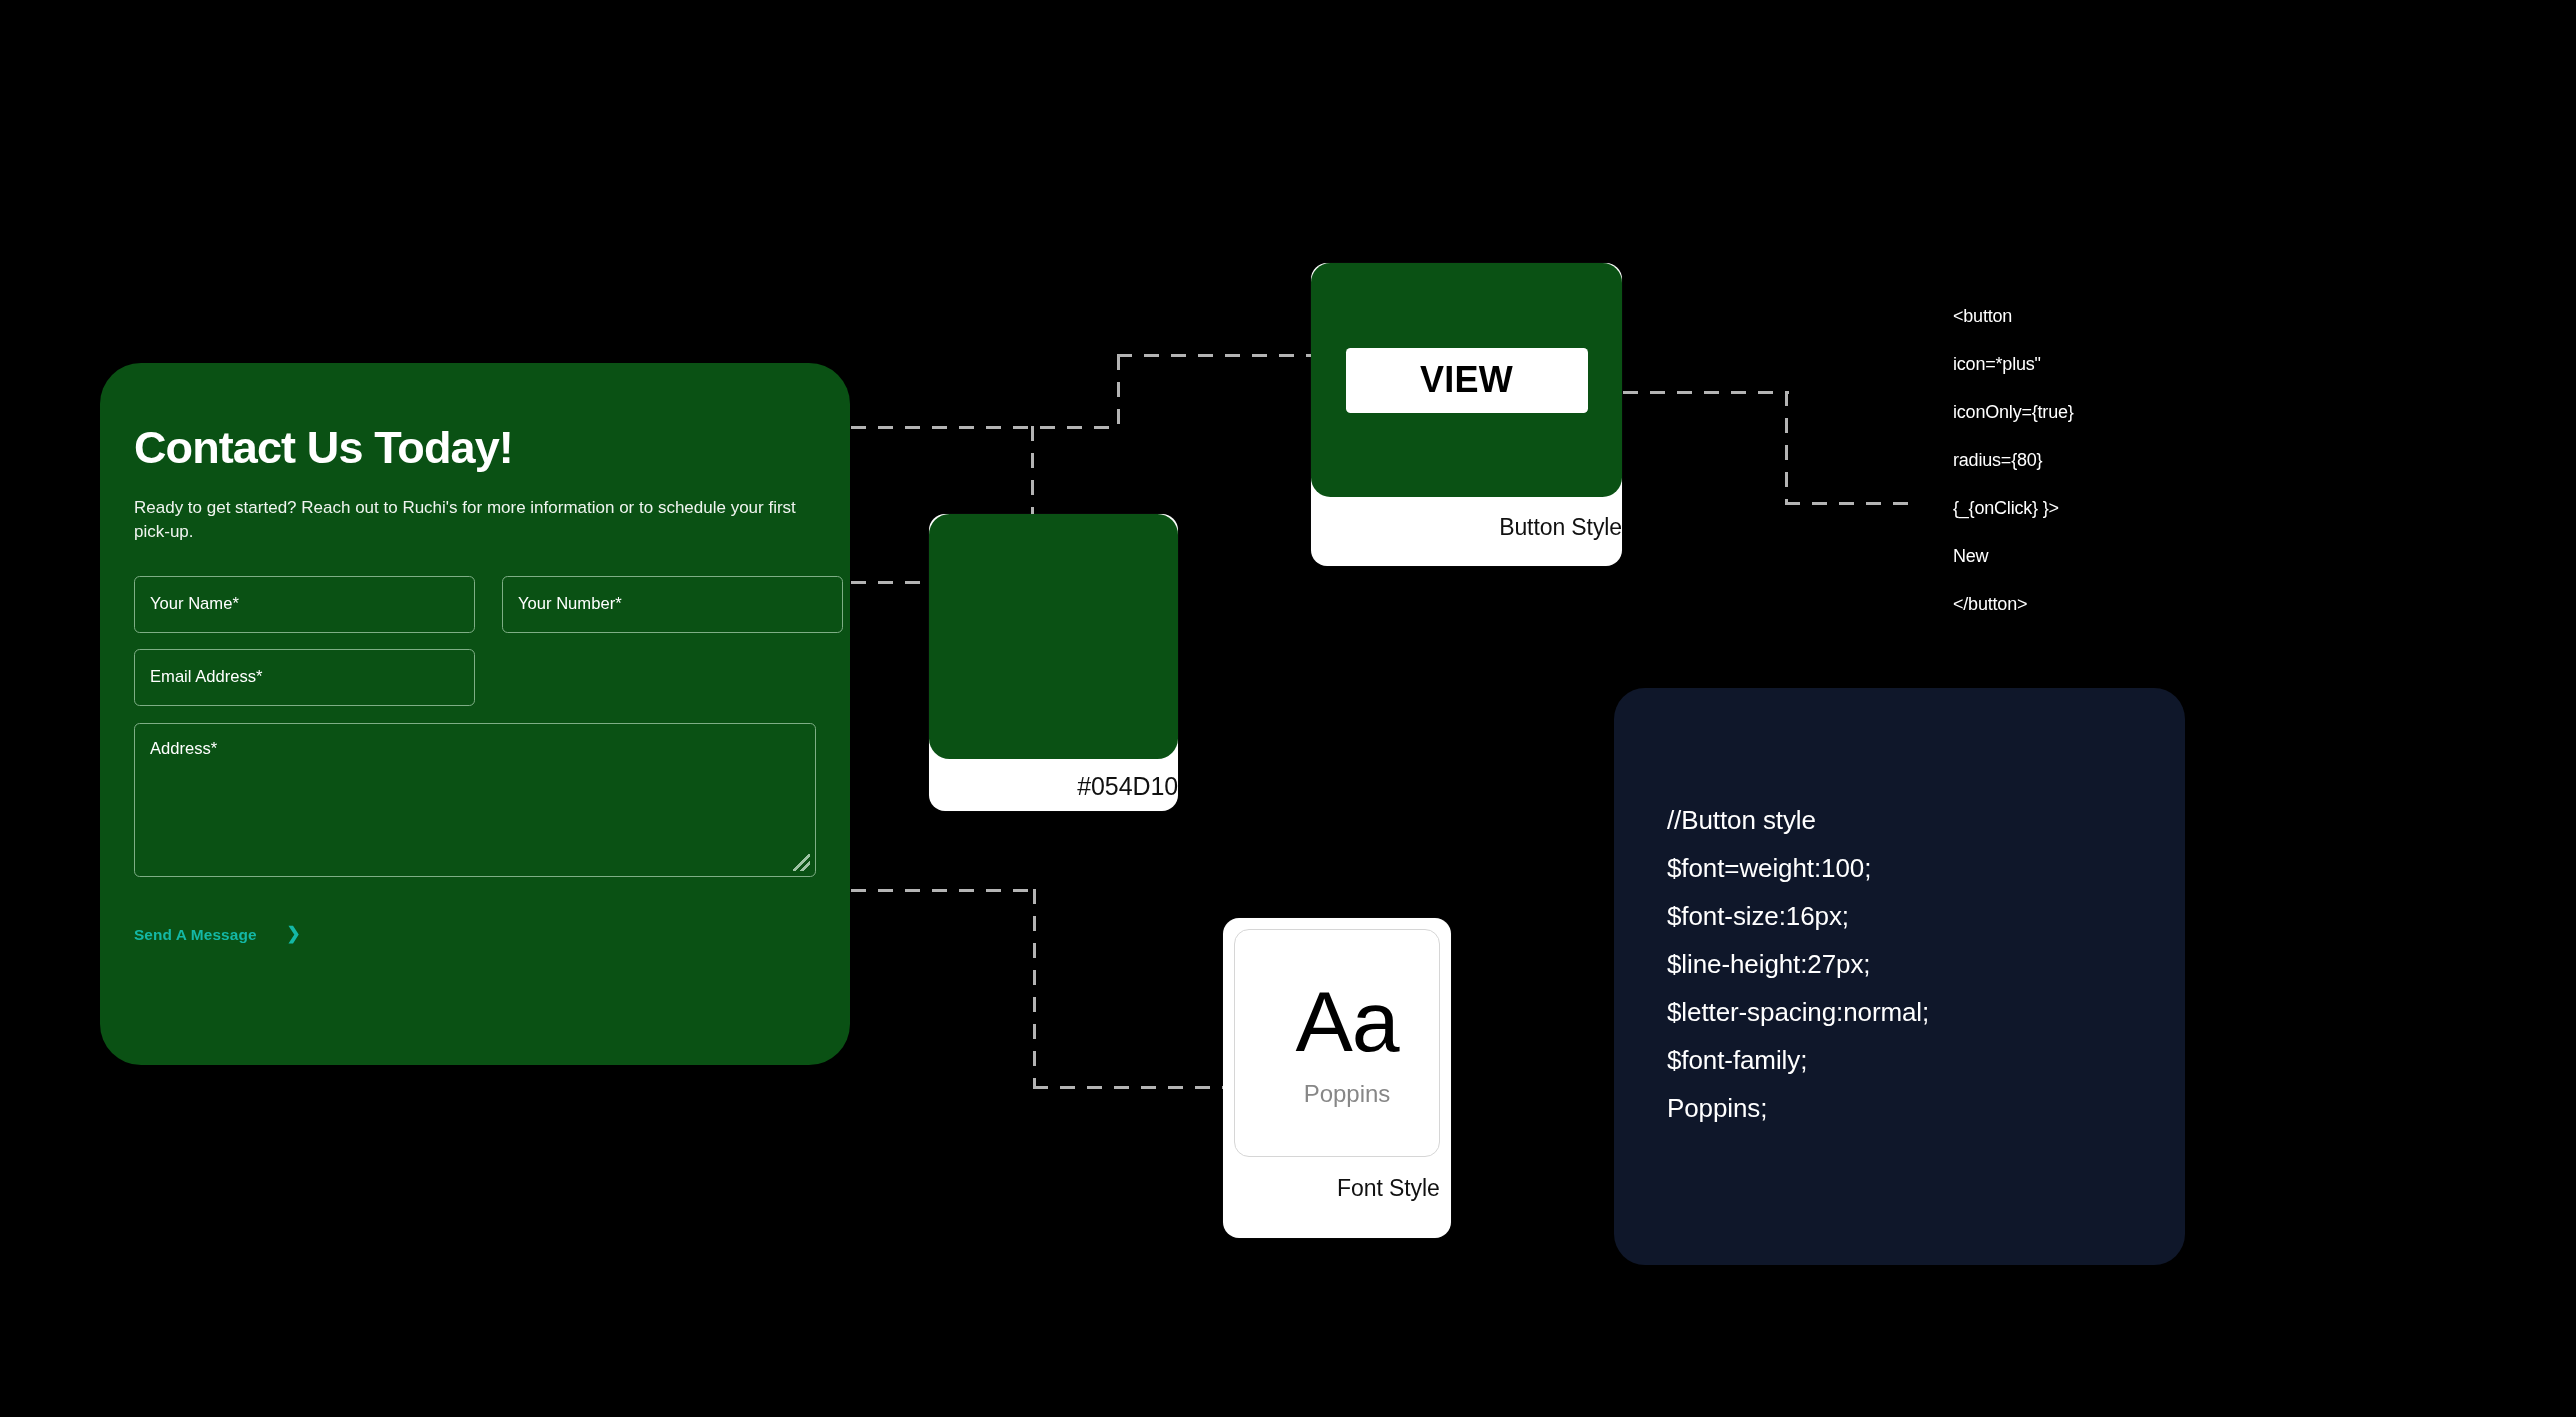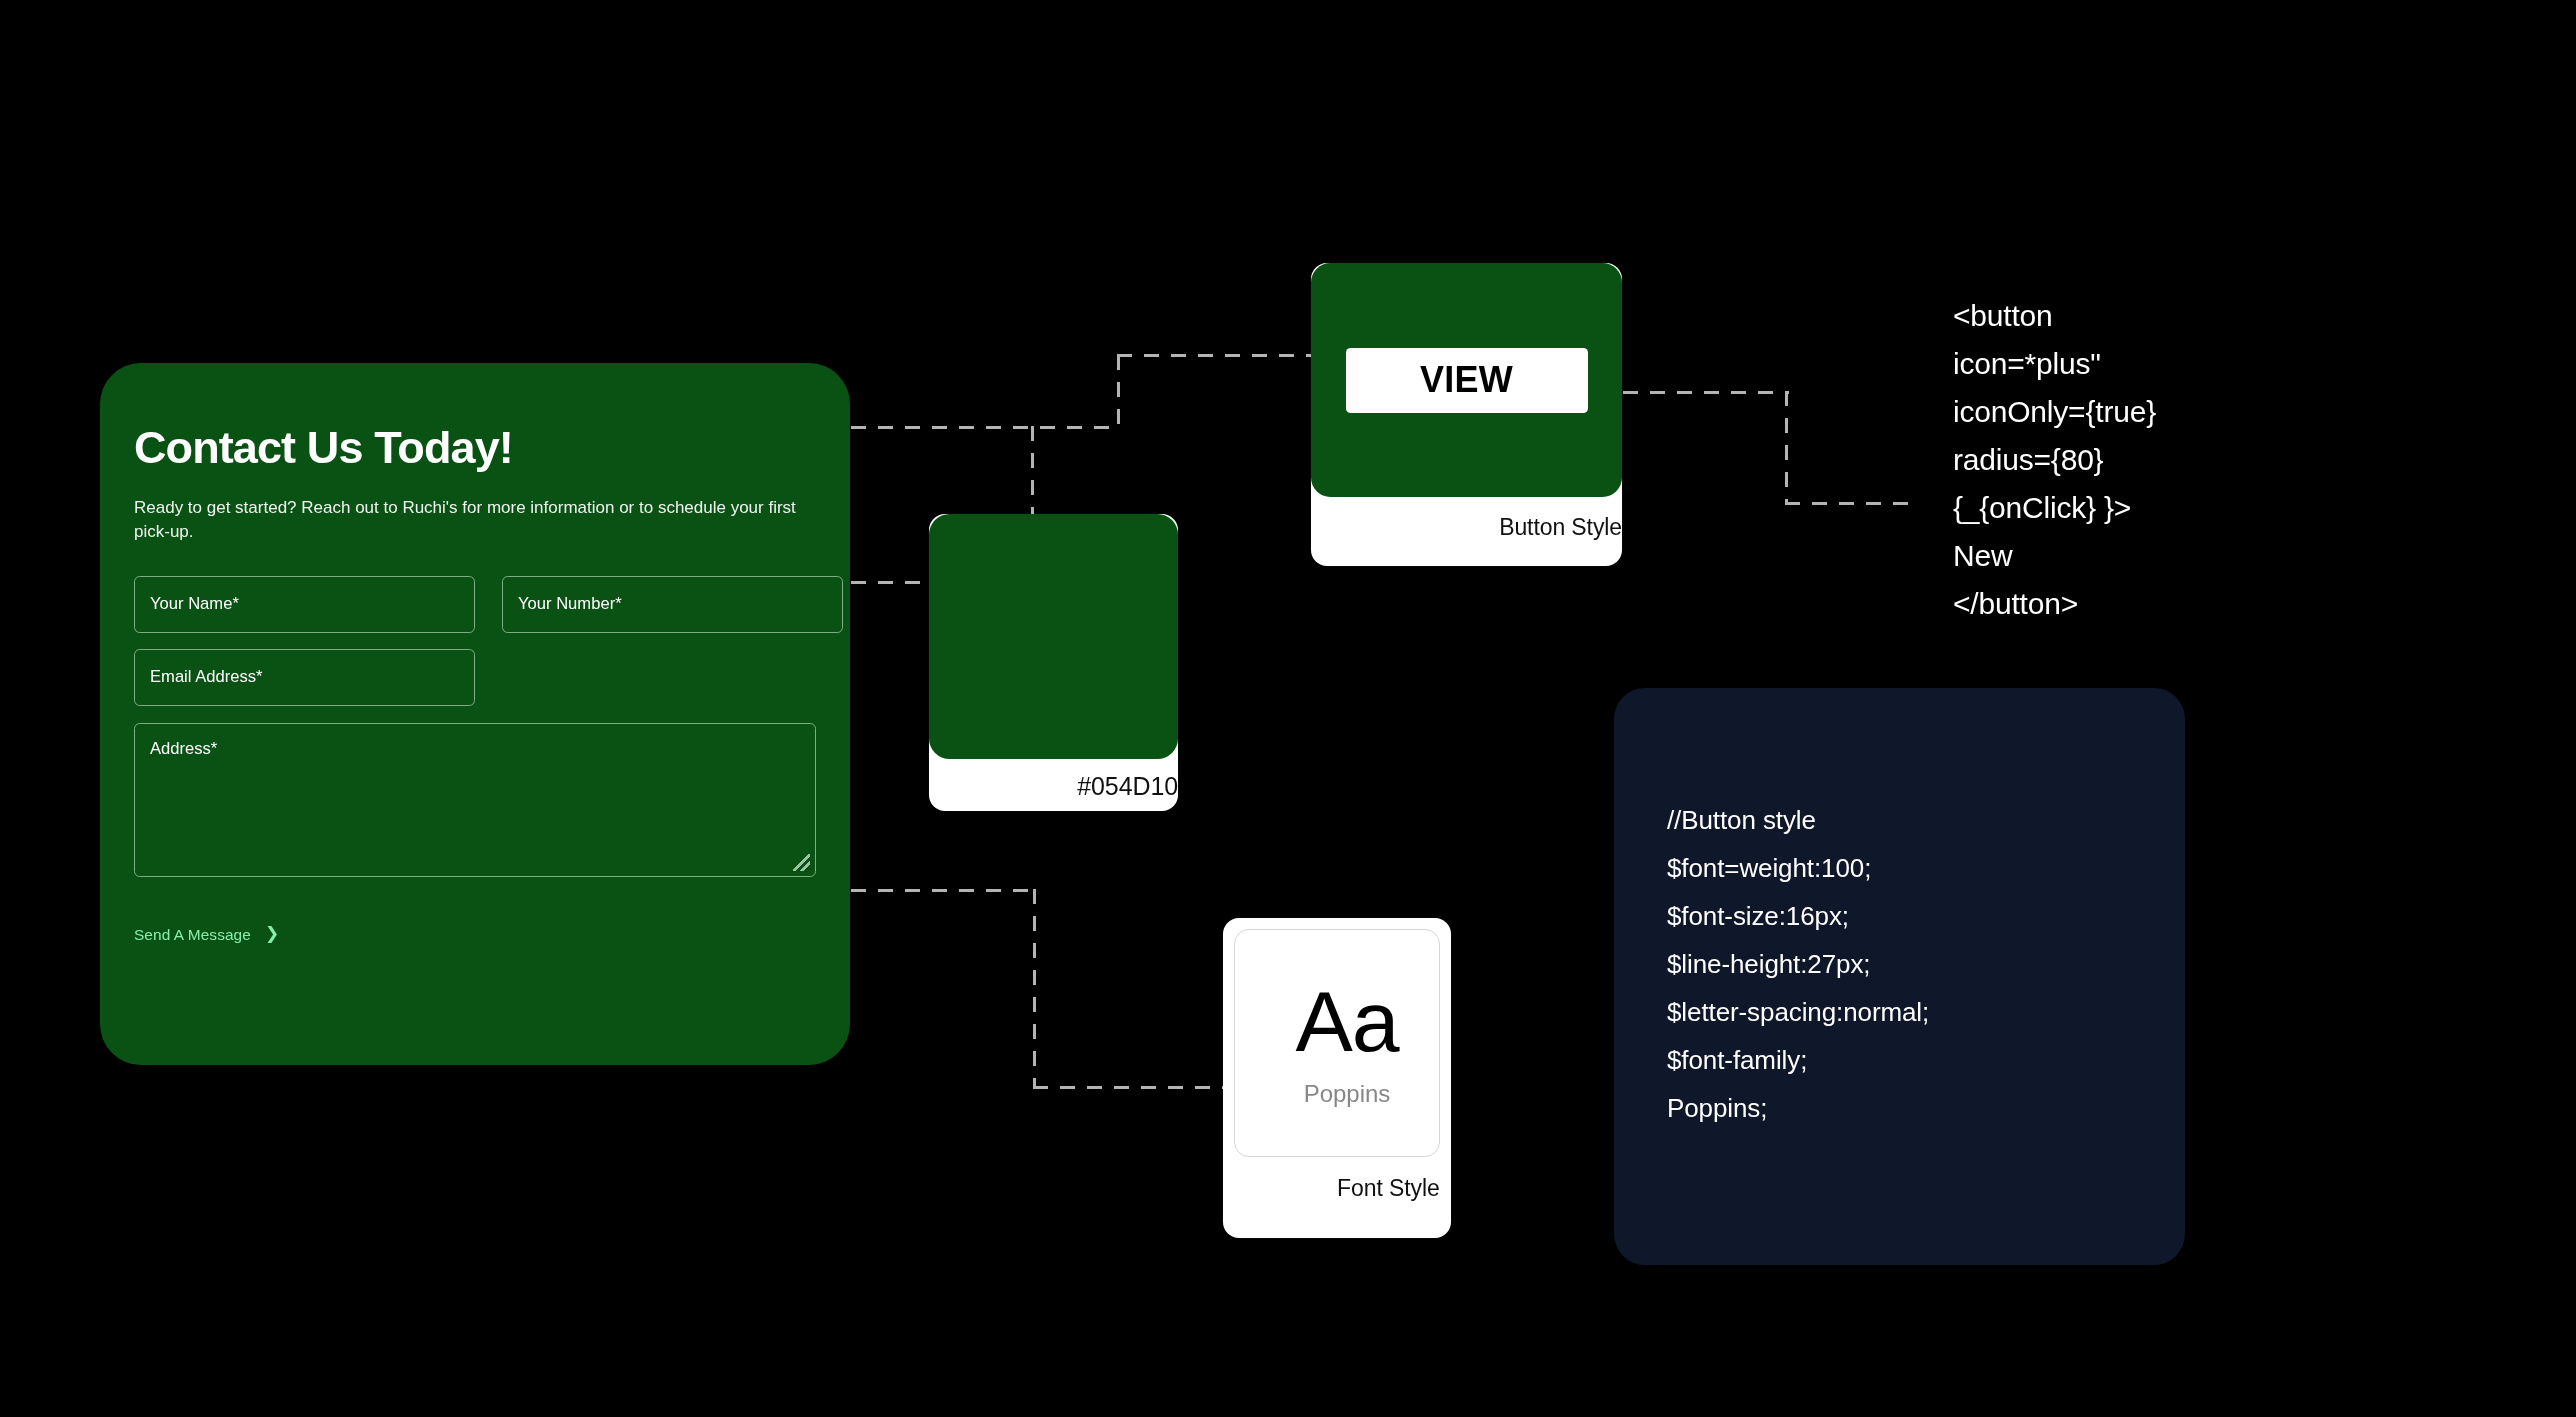--- a/index.html
+++ b/index.html
@@ -105,26 +105,26 @@
     width: 17px;
     height: 17px;
     background-image:
       linear-gradient(135deg, rgba(0,0,0,0) 45%, #9dc3a3 45%, #9dc3a3 57%, rgba(0,0,0,0) 57%),
       linear-gradient(135deg, rgba(0,0,0,0) 68%, #9dc3a3 68%, #9dc3a3 80%, rgba(0,0,0,0) 80%);
   }
   .send-btn {
     margin-top: 49px;
     display: inline-flex;
     align-items: center;
-    gap: 14px;
+    gap: 30px;
     background: transparent;
     border: none;
-    color: #86efac;
+    color: #14b8a6;
     font-size: 15.4px;
-    font-weight: 400;
+    font-weight: 700;
     font-family: "Liberation Sans", sans-serif;
     letter-spacing: 0.1px;
     cursor: pointer;
   }
   .send-btn .chev { font-size: 17px; line-height: 1; transform: translateY(-0.6px); }
 
   
   .spec-card {
     position: absolute;
     background: #ffffff;
@@ -212,21 +212,21 @@
   }
   .font-card .spec-label { margin-top: 18px; }
 
   
   .code-snippet {
     position: absolute;
     left: 1953px;
     top: 292px;
     width: 320px;
     color: #ffffff;
-    font-size: 30px;
+    font-size: 18px;
     line-height: 48px;
     font-weight: 400;
     letter-spacing: -0.2px;
   }
 
   
   .css-panel {
     position: absolute;
     left: 1614px;
     top: 688px;

